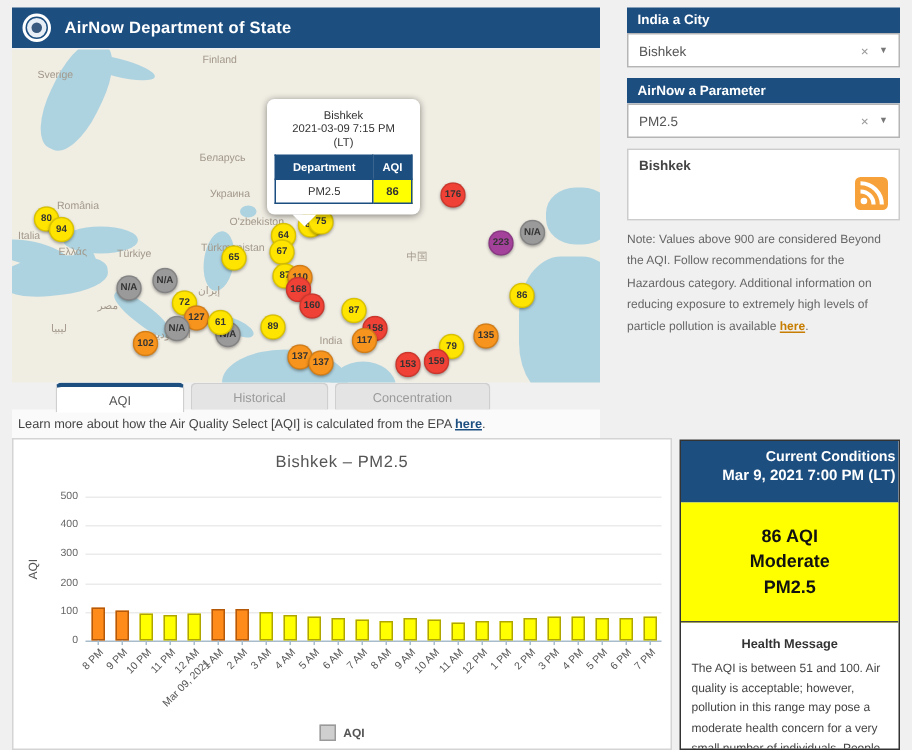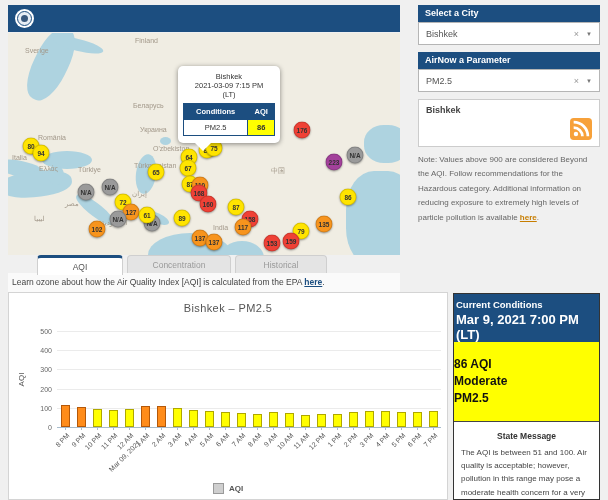--- a/index.html
+++ b/index.html
@@ -86,40 +86,41 @@
   .feed-box { position:absolute; left:418px; top:99px; width:182px; height:48px;
     background:#fff; border:1px solid #ccc; box-sizing:border-box; padding:5px 7px;
     font-size:9px; font-weight:bold; color:#444; }
   .rss { position:absolute; right:7px; bottom:6px; width:22px; height:22px; cursor:pointer; }
   .note { position:absolute; left:418px; top:153px; width:180px; font-size:8px; color:#666;
     line-height:1.8; }
 
   
   .cc-box { position:absolute; left:453px; top:293px; width:147px; height:207px;
     border:1px solid #333; background:#fff; box-sizing:border-box; overflow:hidden; }
-  .cc-header { background:#1c4e80; color:#fff; text-align:left; padding:5px 2px 0; }
+  .cc-header { background:#1c4e80; color:#fff; text-align:right; padding:5px 2px 12px; }
   .cc-title { font-size:9.5px; font-weight:bold; }
   .cc-observed { font-size:7.5px; font-weight:bold; margin-top:2px; }
-  .cc-datetime { font-size:13px; font-weight:bold; margin-top:2px; }
-  .cc-aqi-block { background:#ffff00; text-align:left; padding:12px 0 13px;
+  .cc-datetime { font-size:10px; font-weight:bold; margin-top:2px; }
+  .cc-aqi-block { background:#ffff00; text-align:center; padding:12px 0 13px;
     border-bottom:1px solid #444; }
   .cc-aqi-line { font-size:12px; font-weight:bold; color:#111; margin:3px 0; }
   .cc-health { padding:6px 7px 0; }
   .cc-health-title { text-align:center; font-size:8.5px; font-weight:bold; color:#333;
     margin:3px 0 5px; }
   .cc-health-text { font-size:8px; color:#444; line-height:1.65; }
 </style>
 </head>
 <body>
 
 <div class="app-header">
   <span class="logo">
     <span class="logo-inner"></span>
     <span class="logo-core"></span>
   </span>
+  <span class="app-title">AirNow Department of State</span>
 </div>
 
 <div class="map" id="map">
 
   <div class="water" style="left:26px;top:-8px;width:34px;height:78px;border-radius:45%;transform:rotate(26deg);"></div>
   <div class="water" style="left:44px;top:6px;width:52px;height:12px;border-radius:50%;transform:rotate(14deg);"></div>
   <div class="water" style="left:34px;top:118px;width:50px;height:18px;border-radius:50%;"></div>
   <div class="water" style="left:-12px;top:128px;width:50px;height:16px;border-radius:50%;transform:rotate(12deg);"></div>
   <div class="water" style="left:-8px;top:138px;width:72px;height:26px;border-radius:45%;transform:rotate(-6deg);"></div>
   <div class="water" style="left:40px;top:132px;width:16px;height:20px;border-radius:50%;"></div>
@@ -166,21 +167,21 @@
     <div class="marker" style="left: 293px; top: 198px; background: rgb(255, 228, 0);">79</div>
     <div class="marker" style="left: 283px; top: 208px; background: rgb(239, 65, 54);">159</div>
     <div class="marker" style="left: 264px; top: 210px; background: rgb(239, 65, 54);">153</div>
     <div class="popup">
     <div class="popup-city">Bishkek</div>
     <div>2021-03-09 7:15 PM</div>
     <div>(LT)</div>
     <table>
       <tbody>
           <tr>
-        <th>Conditions</th>
+        <th>Department</th>
         <th>AQI</th>
       </tr>
       <tr>
         <td>PM2.5</td>
         <td class="aqi-cell">86</td>
       </tr>
     </tbody>
       </table>
   </div>
 <div class="place-label" style="left: 127px; top: 4px;">Finland</div>
@@ -197,25 +198,25 @@
     <div class="place-label" style="left: 57px; top: 167px;">مصر</div>
     <div class="place-label" style="left: 26px; top: 182px;">ليبيا</div>
     <div class="place-label" style="left: 93px; top: 186px;">السعودية</div>
     <div class="place-label" style="left: 205px; top: 191px;">India</div>
     <div class="place-label" style="left: 263px; top: 133px;">中国</div>
   </div>
 
 <div class="tab-strip"></div>
 <div class="tabs">
   <div class="tab t0">AQI</div>
+  <div class="tab t2">Historical</div>
   <div class="tab t1">Concentration</div>
-  <div class="tab t2">Historical</div>
 </div>
 <div class="learn">
-  <span>Learn ozone about how the Air Quality Index [AQI] is calculated from the EPA </span><a class="inline-link">here</a><span>.</span>
+  <span>Learn more about how the Air Quality Select [AQI] is calculated from the EPA </span><a class="inline-link">here</a><span>.</span>
 </div>
 
 <div class="chart-box">
   <div class="chart-title">Bishkek – PM2.5</div>
   <div class="ylabel">AQI</div>
   <div class="plot" id="plot">
       <div class="ytick" style="top: 96px;">0</div>
       <div class="gridline" style="top: 76.8px;"></div>
       <div class="ytick" style="top: 76.8px;">100</div>
       <div class="gridline" style="top: 57.6px;"></div>
@@ -298,21 +299,21 @@
       <div class="bar" title="7 PM: 86" style="left: 371.5px; height: 16.512px; background: rgb(255, 255, 0); border: 1px solid rgba(110, 95, 0, 0.55);"></div>
       <div class="xtick" style="left: 376px;"></div>
       <div class="xlabel" style="left: 318px;">7 PM</div>
     </div>
   <div class="legend">
     <span class="legend-swatch"></span>
     <span class="legend-label">AQI</span>
   </div>
 </div>
 
-<div class="panel-header" style="top:5px;">Select a City</div>
+<div class="panel-header" style="top:5px;">India a City</div>
 <div class="select-box" style="top:22px;">
   <span>Bishkek</span>
   <span class="select-x">×</span>
   <span class="select-caret">▼</span>
 </div>
 
 <div class="panel-header" style="top:52px;">AirNow a Parameter</div>
 <div class="select-box" style="top:69px;">
   <span>PM2.5</span>
   <span class="select-x">×</span>
@@ -339,16 +340,16 @@
   <div class="cc-header">
     <div class="cc-title">Current Conditions</div>
     <div class="cc-datetime">Mar 9, 2021 7:00 PM (LT)</div>
   </div>
   <div class="cc-aqi-block">
     <div class="cc-aqi-line">86 AQI</div>
     <div class="cc-aqi-line">Moderate</div>
     <div class="cc-aqi-line">PM2.5</div>
   </div>
   <div class="cc-health">
-    <div class="cc-health-title">State Message</div>
+    <div class="cc-health-title">Health Message</div>
     <div class="cc-health-text">The AQI is between 51 and 100. Air quality is acceptable; however, pollution in this range may pose a moderate health concern for a very small number of individuals. People who are unusually sensitive to ozone or particle pollution may experience respiratory symptoms.</div>
   </div>
 </div>
 
 </body></html>

